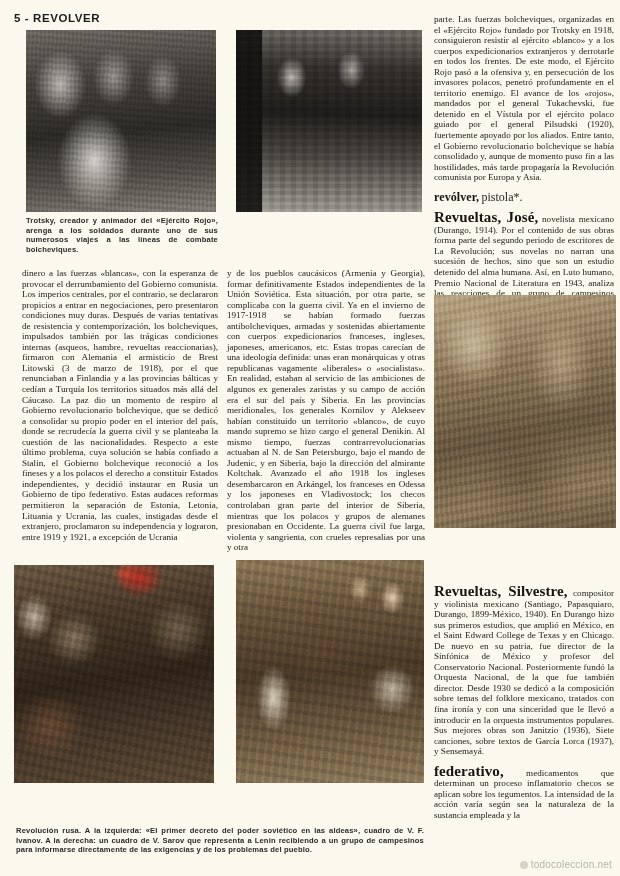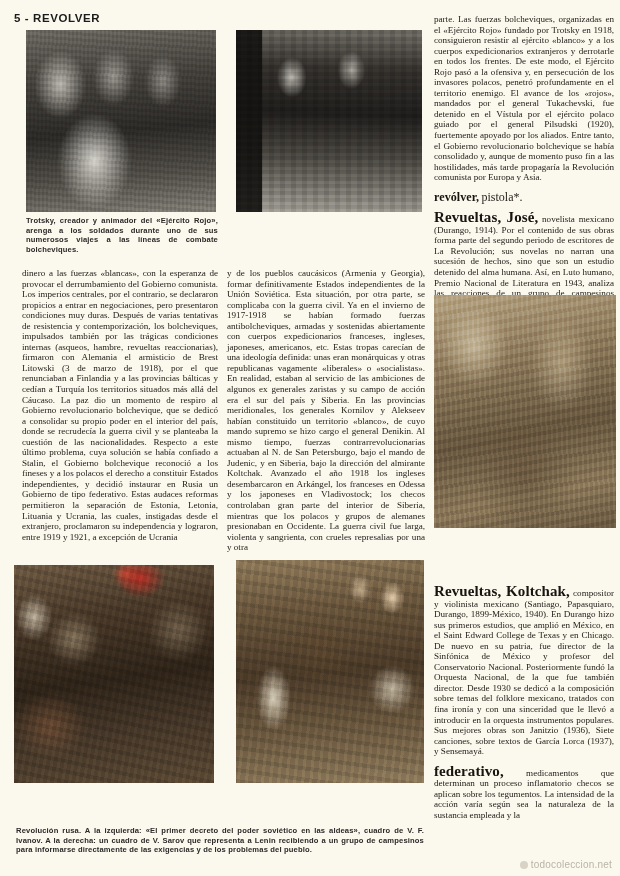--- a/index.html
+++ b/index.html
@@ -226,21 +226,21 @@
   <div class="col" style="left:434px; top:586px; width:180px;">
 
     <div style="font-style:italic; display:inline;"></div>
 
     
     <div style="font-style:normal;">
       <span class="it"></span>
     </div>
 
     <div class="entry" style="margin-top:0;">
-      <span class="entry-head">Revueltas, Koltchak,</span>
+      <span class="entry-head">Revueltas, Silvestre,</span>
       <span>compositor y violinista mexicano (Santiago, Papasquiaro, Durango, 1899-México, 1940). En Durango hizo sus primeros estudios, que amplió en México, en el Saint Edward College de Texas y en Chicago. De nuevo en su patria, fue director de la Sinfónica de México y profesor del Conservatorio Nacional. Posteriormente fundó la Orquesta Nacional, de la que fue también director. Desde 1930 se dedicó a la composición sobre temas del folklore mexicano, tratados con fina ironía y con una sinceridad que le llevó a introducir en la orquesta instrumentos populares. Sus mejores obras son Janitzio (1936), Siete canciones, sobre textos de García Lorca (1937), y Sensemayá.</span>
     </div>
 
     
     <div class="entry">
       <span class="entry-head">federativo,</span>
       <span>medicamentos que determinan un proceso inflamatorio checos se aplican sobre los tegumentos. La intensidad de la acción varía según sea la naturaleza de la sustancia empleada y la</span>
     </div>
   </div>
 

